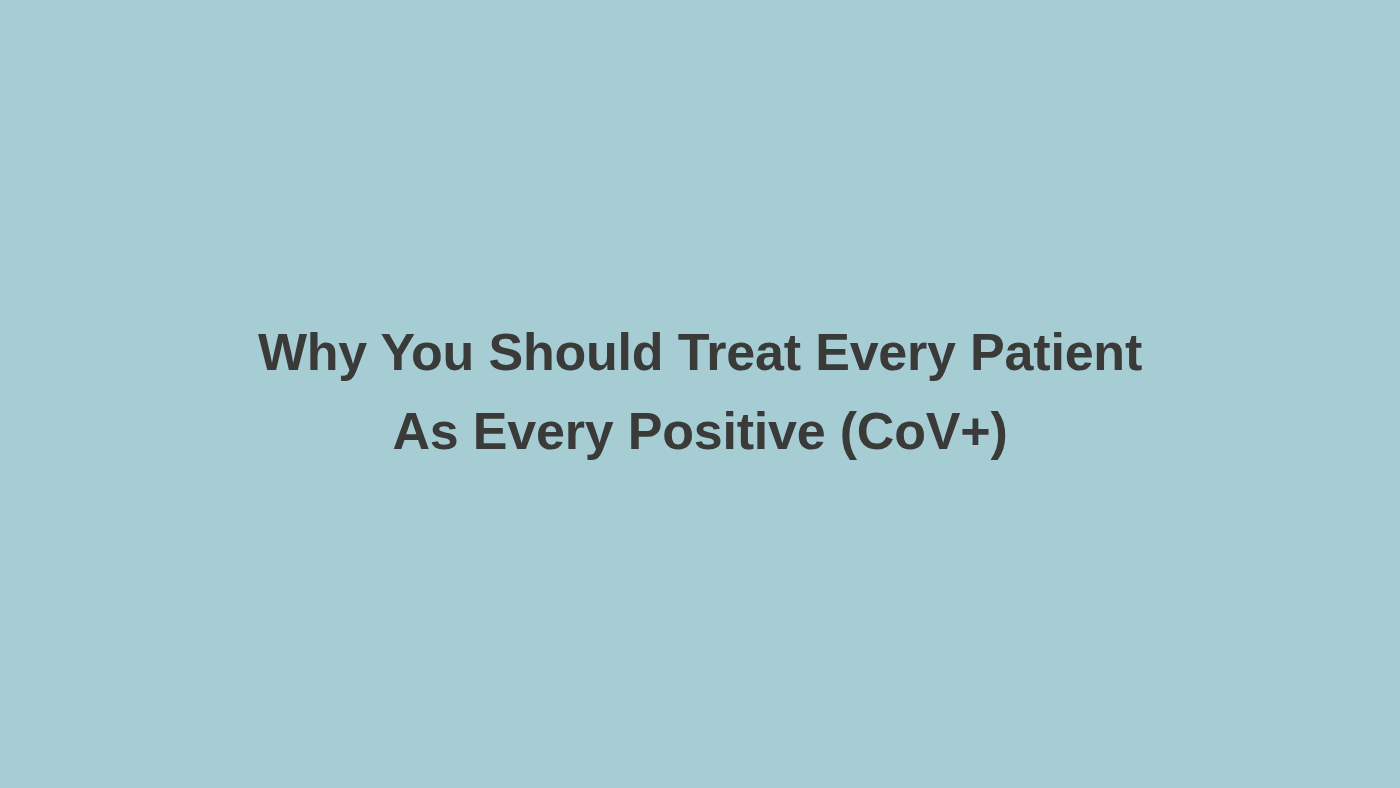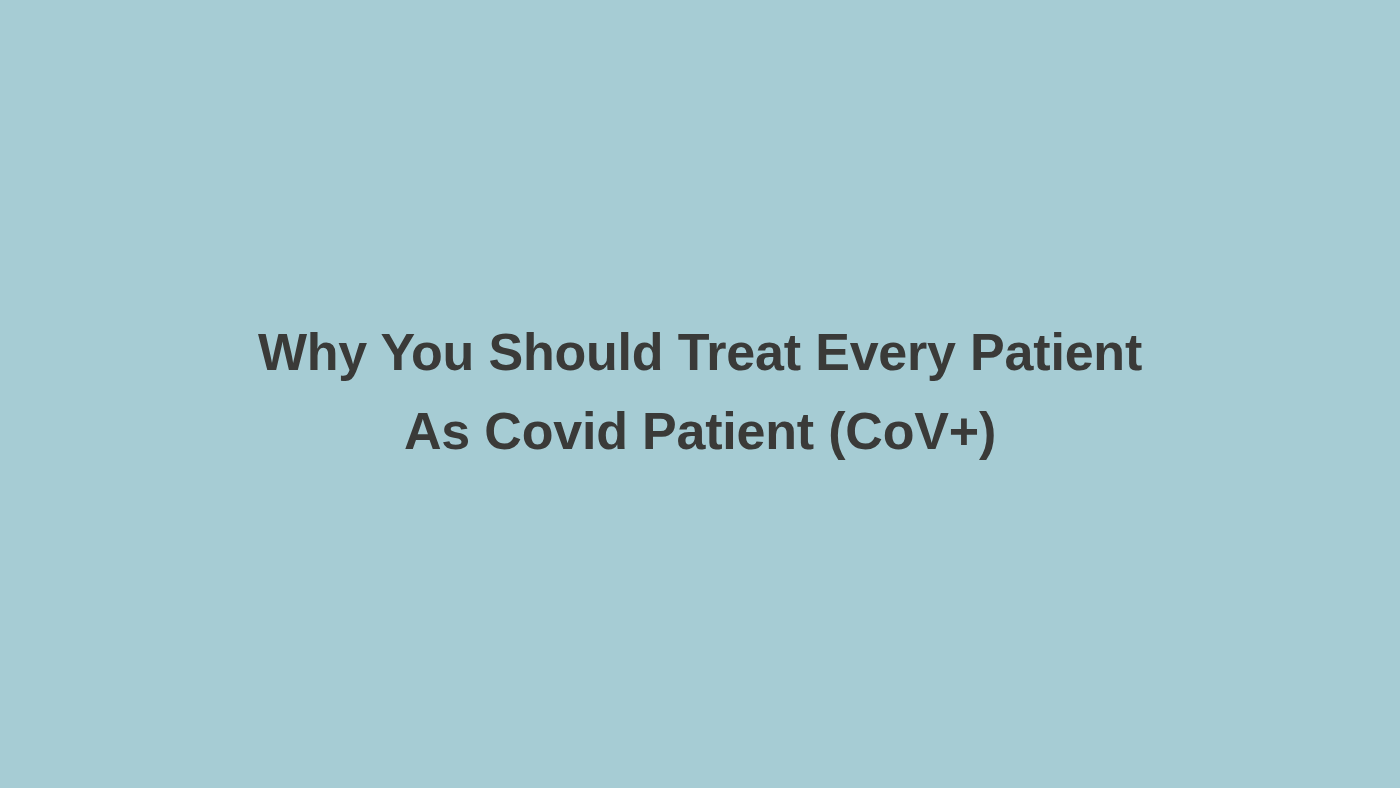--- a/index.html
+++ b/index.html
@@ -50,17 +50,17 @@
   }
 </style>
 </head>
 <body>
 
 <div class="slide" style="background: rgb(166, 204, 212);">
 
   <div class="headline-block">
     <h1 class="headline" style="color: rgb(58, 58, 56);">
       <span class="headline-line">Why You Should Treat Every Patient</span>
-      <span class="headline-line">As Covid Patient (CoV+)</span>
+      <span class="headline-line">As Every Positive (CoV+)</span>
     </h1>
   </div>
 
 </div>
 
 </body></html>

